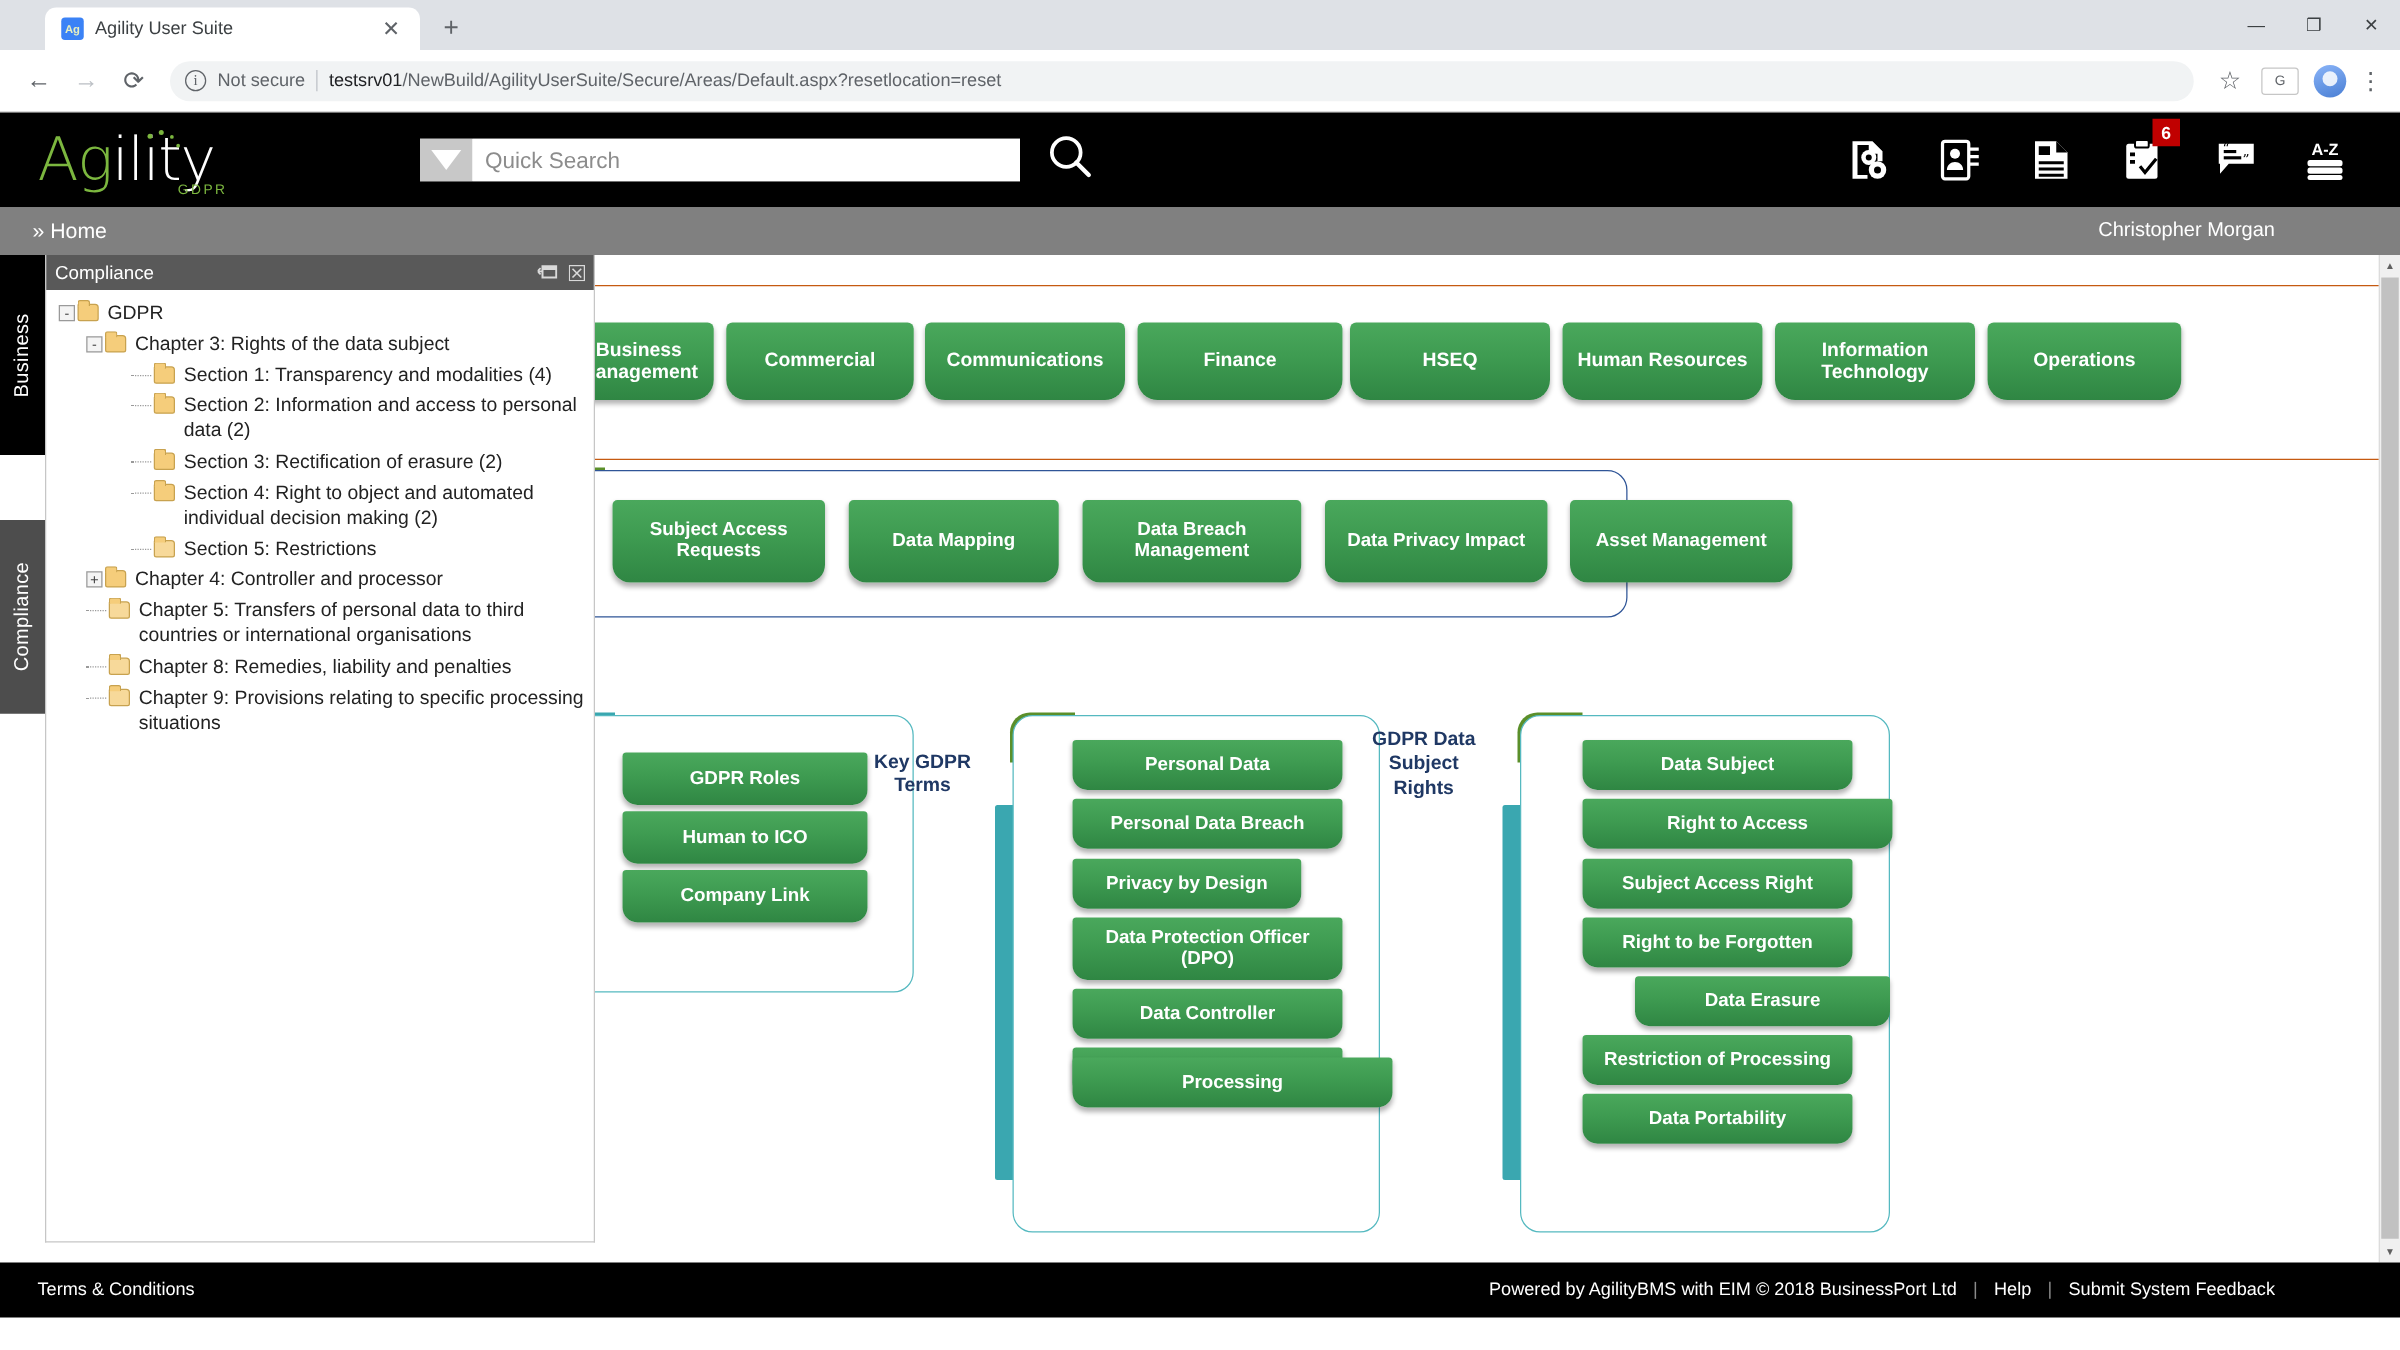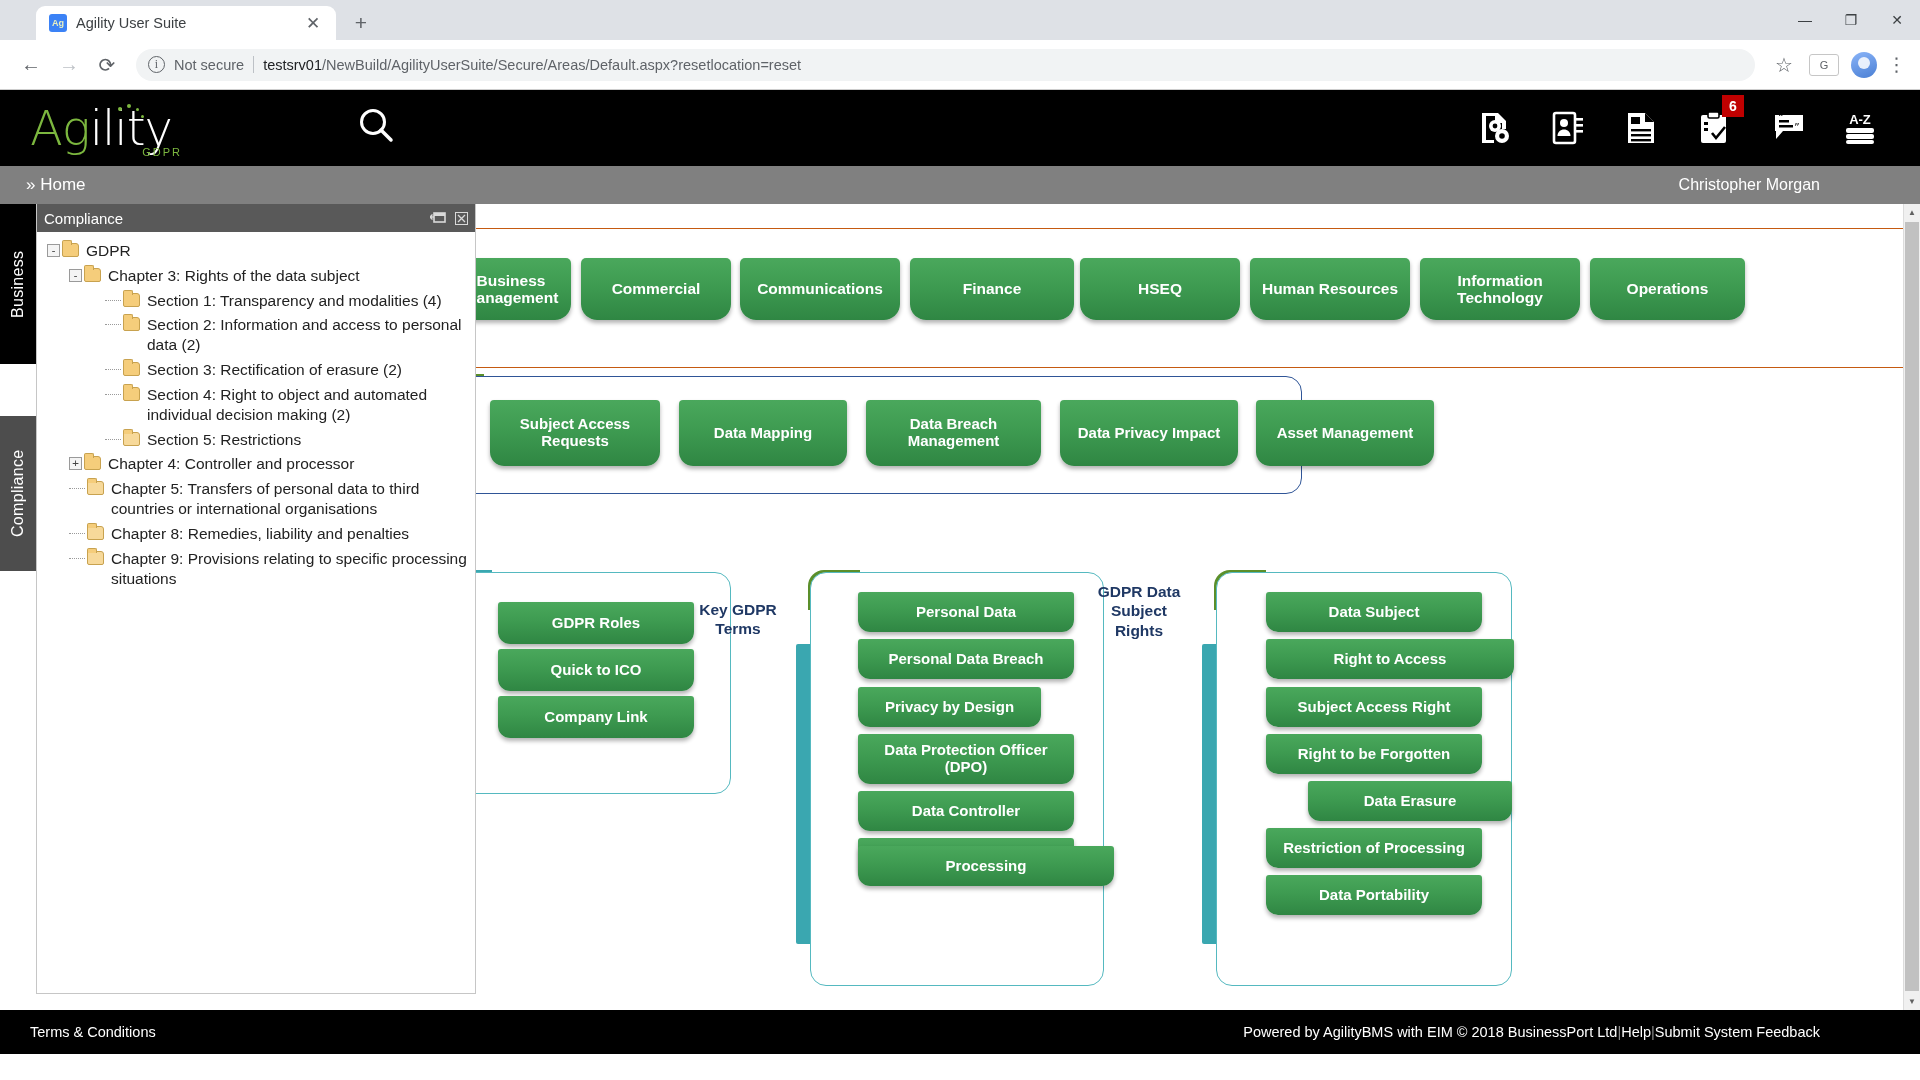--- a/index.html
+++ b/index.html
@@ -254,21 +254,21 @@
   }
 
   
   .footer {
     height: 44px; background: #000; display: flex; align-items: center;
     padding: 0 30px; position: relative;
   }
   .footer-left { color: #fff; font-size: 14.5px; cursor: pointer; }
   .footer-right {
     position: absolute; right: 100px; display: flex; align-items: center;
-    color: #fff; font-size: 14.5px;
+    gap: 13px; color: #fff; font-size: 14.5px;
   }
   .footer-right .fsep { color: #8a8a8a; }
   .footer-right .flink { cursor: pointer; }
 </style>
 </head>
 <body>
 
 <div class="browser-tabstrip">
   <div class="tab">
     <span class="tab-favicon">Ag</span>
@@ -305,20 +305,26 @@
     <div class="logo-dots">
       <span class="dot" style="left:2px;top:1px;"></span>
       <span class="dot" style="left:11px;top:-2px;"></span>
       <span class="dot" style="left:20px;top:2px;width:3px;height:3px;"></span>
       <span class="dot" style="left:25px;top:9px;width:3px;height:3px;"></span>
     </div>
     <div class="logo-sub">GDPR</div>
   </div>
 
   <div class="search-area">
+    <div class="search-box">
+      <div class="search-drop">
+        <span class="search-drop-caret"></span>
+      </div>
+      <input class="search-input" type="text" placeholder="Quick Search" style="">
+    </div>
     <div class="search-go">
       <svg width="44" height="44" viewBox="0 0 44 44">
         <circle cx="19" cy="18" r="11.5" fill="none" stroke="#fff" stroke-width="3"></circle>
         <line x1="27" y1="26" x2="37" y2="36" stroke="#fff" stroke-width="3.5" stroke-linecap="round"></line>
       </svg>
     </div>
   </div>
 
   <div class="header-icons">
     <div class="hicon">
@@ -487,21 +493,21 @@
     <div class="btn tool" style="position:absolute; left:14px; top:196px; width:170px; height:66px;">Subject Access Requests</div>
     <div class="btn tool" style="position:absolute; left:203px; top:196px; width:168px; height:66px;">Data Mapping</div>
     <div class="btn tool" style="position:absolute; left:390px; top:196px; width:175px; height:66px;">Data Breach Management</div>
     <div class="btn tool" style="position:absolute; left:584px; top:196px; width:178px; height:66px;">Data Privacy Impact</div>
     <div class="btn tool" style="position:absolute; left:780px; top:196px; width:178px; height:66px;">Asset Management</div>
 
     <div class="tab-corner teal" style="left:-36px; top:366px;"></div>
     <div class="panel tealthin" style="left:-34px; top:368px; width:289px; height:222px;"></div>
 
     <div class="btn pill" style="position:absolute; left:22px; top:398px; width:196px; height:42px;">GDPR Roles</div>
-    <div class="btn pill" style="position:absolute; left:22px; top:445px; width:196px; height:42px;">Quick to ICO</div>
+    <div class="btn pill" style="position:absolute; left:22px; top:445px; width:196px; height:42px;">Human to ICO</div>
     <div class="btn pill" style="position:absolute; left:22px; top:492px; width:196px; height:42px;">Company Link</div>
 
     <div class="grouplabel" style="left:208px; top:396px; width:108px;">Key GDPR Terms</div>
     <div class="side-bar-accent" style="left:320px; top:440px; width:26px; height:300px; background:#3aa7b0;"></div>
     <div class="tab-corner" style="left:332px; top:366px;"></div>
     <div class="panel tealthin" style="left:334px; top:368px; width:294px; height:414px;"></div>
 
     <div class="btn pill" style="position:absolute; left:382px; top:388px; width:216px; height:40px;">Personal Data</div>
     <div class="btn pill" style="position:absolute; left:382px; top:435px; width:216px; height:40px;">Personal Data Breach</div>
     <div class="btn pill" style="position:absolute; left:382px; top:483px; width:183px; height:40px;">Privacy by Design</div>

